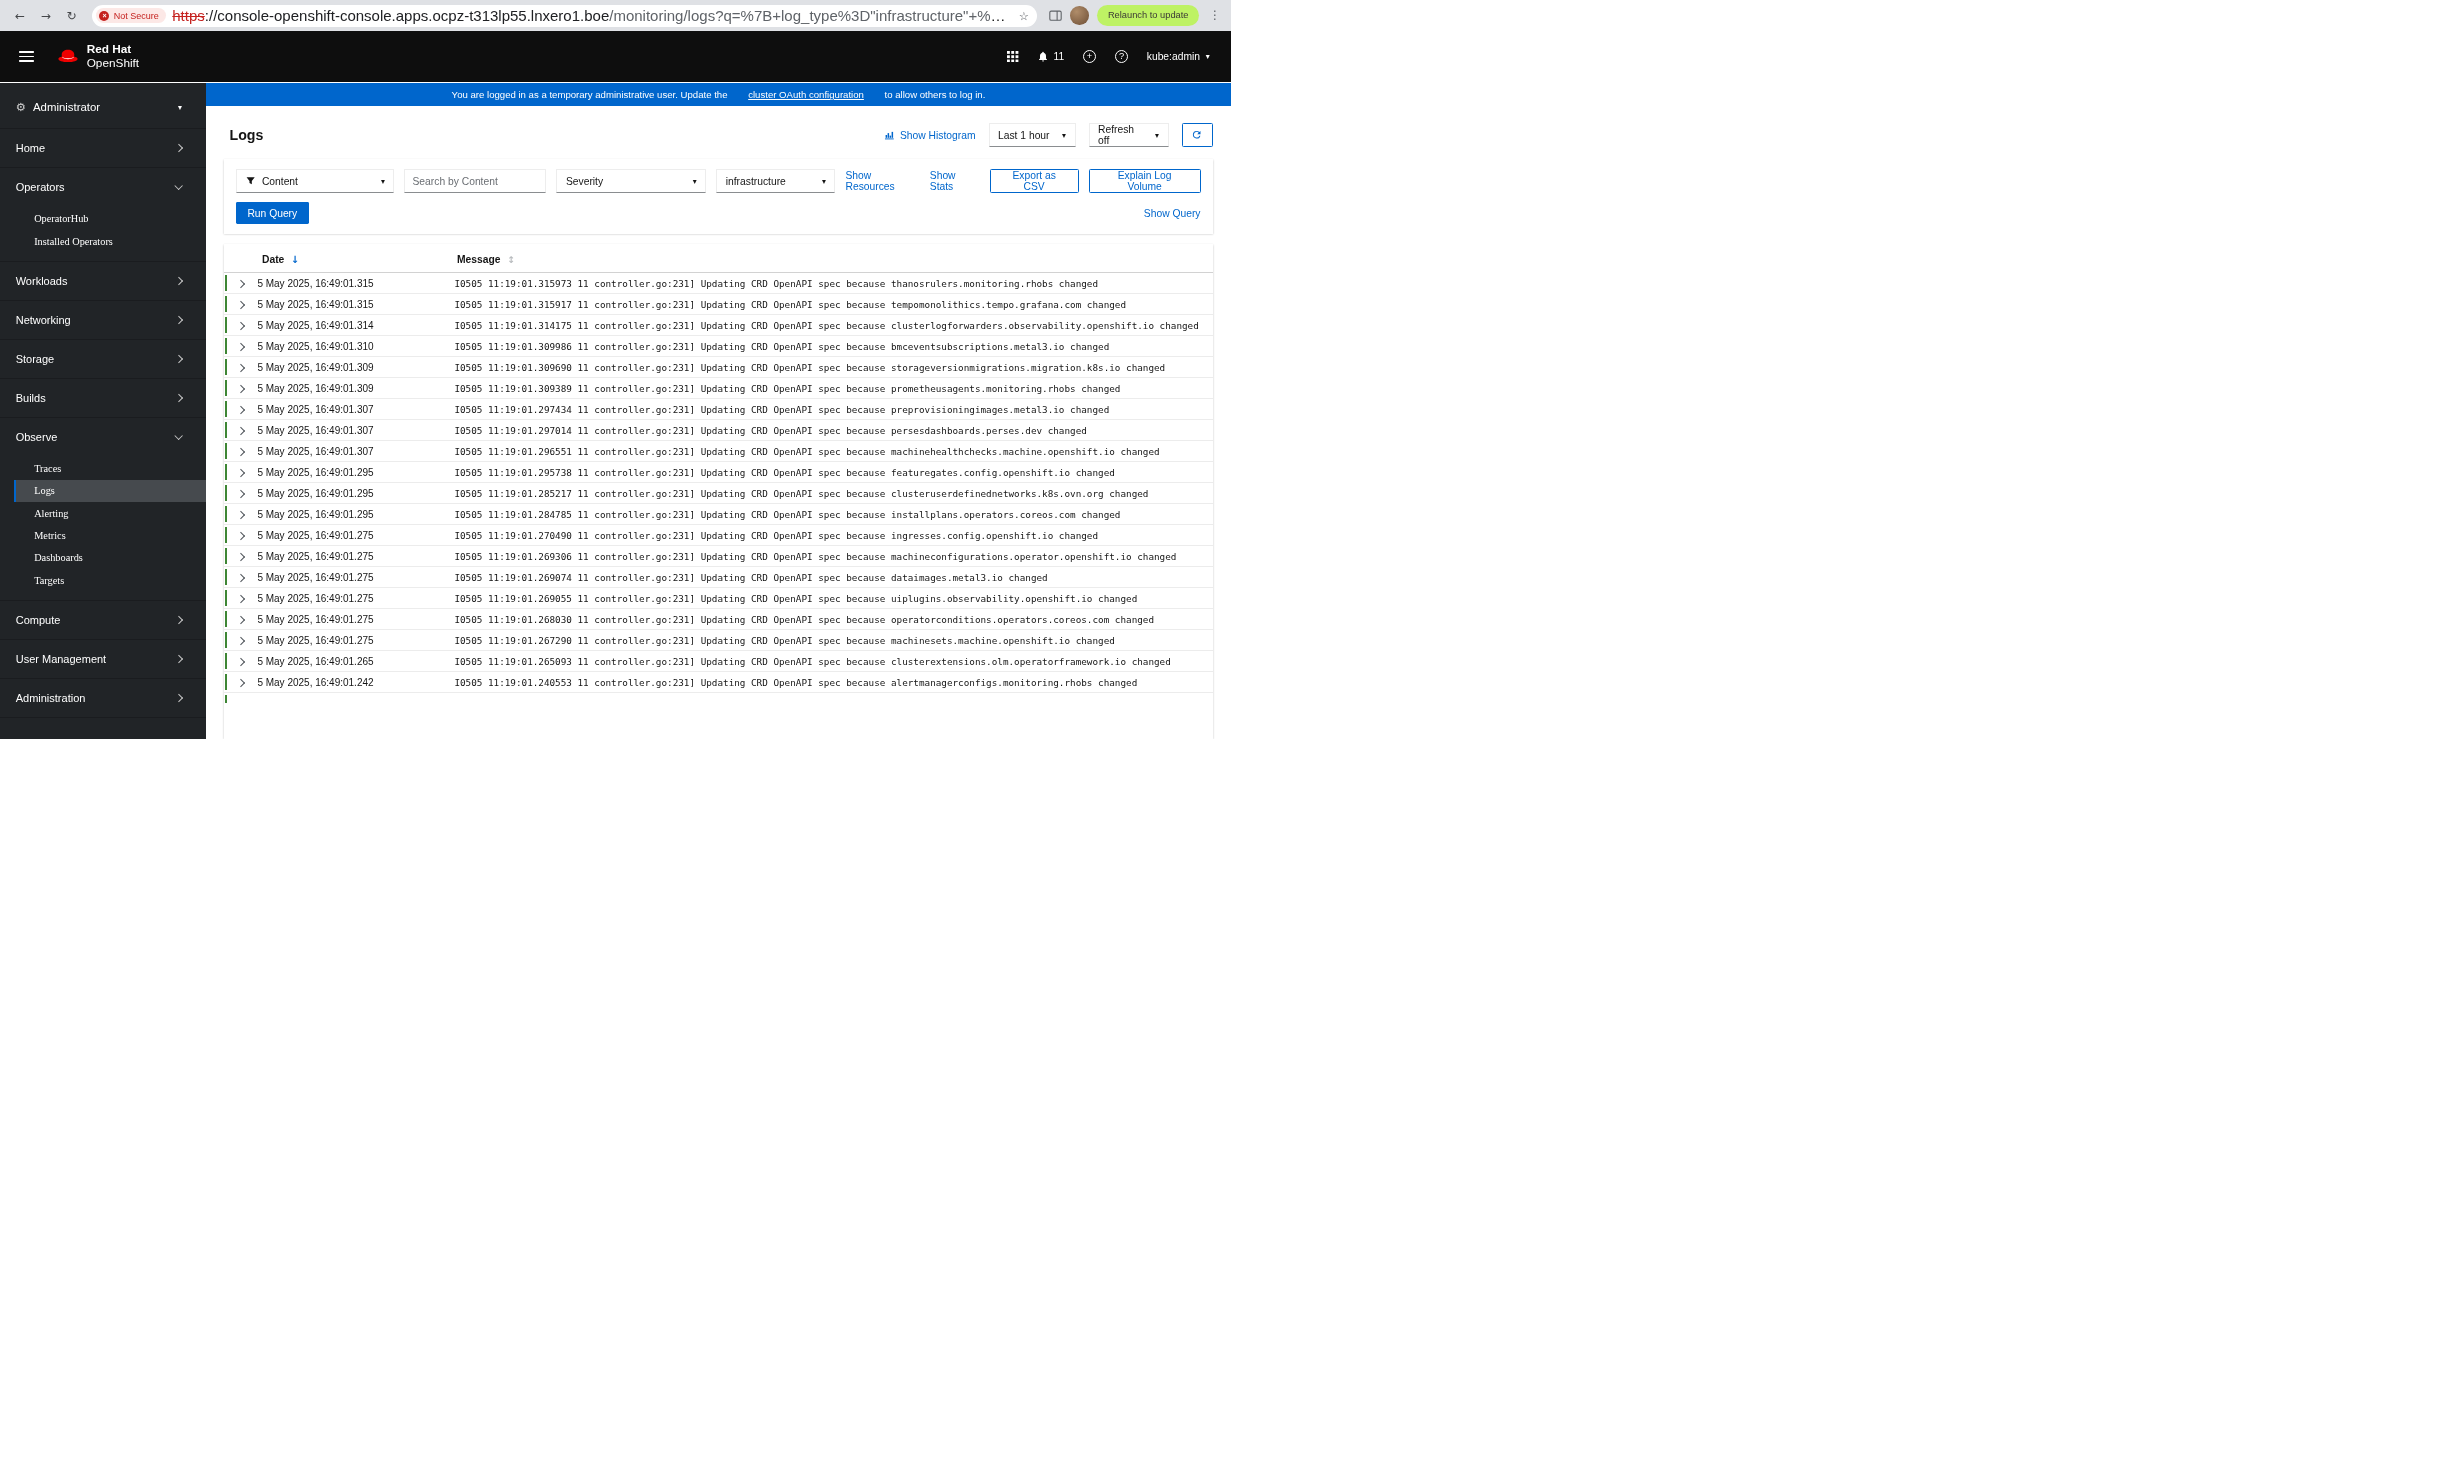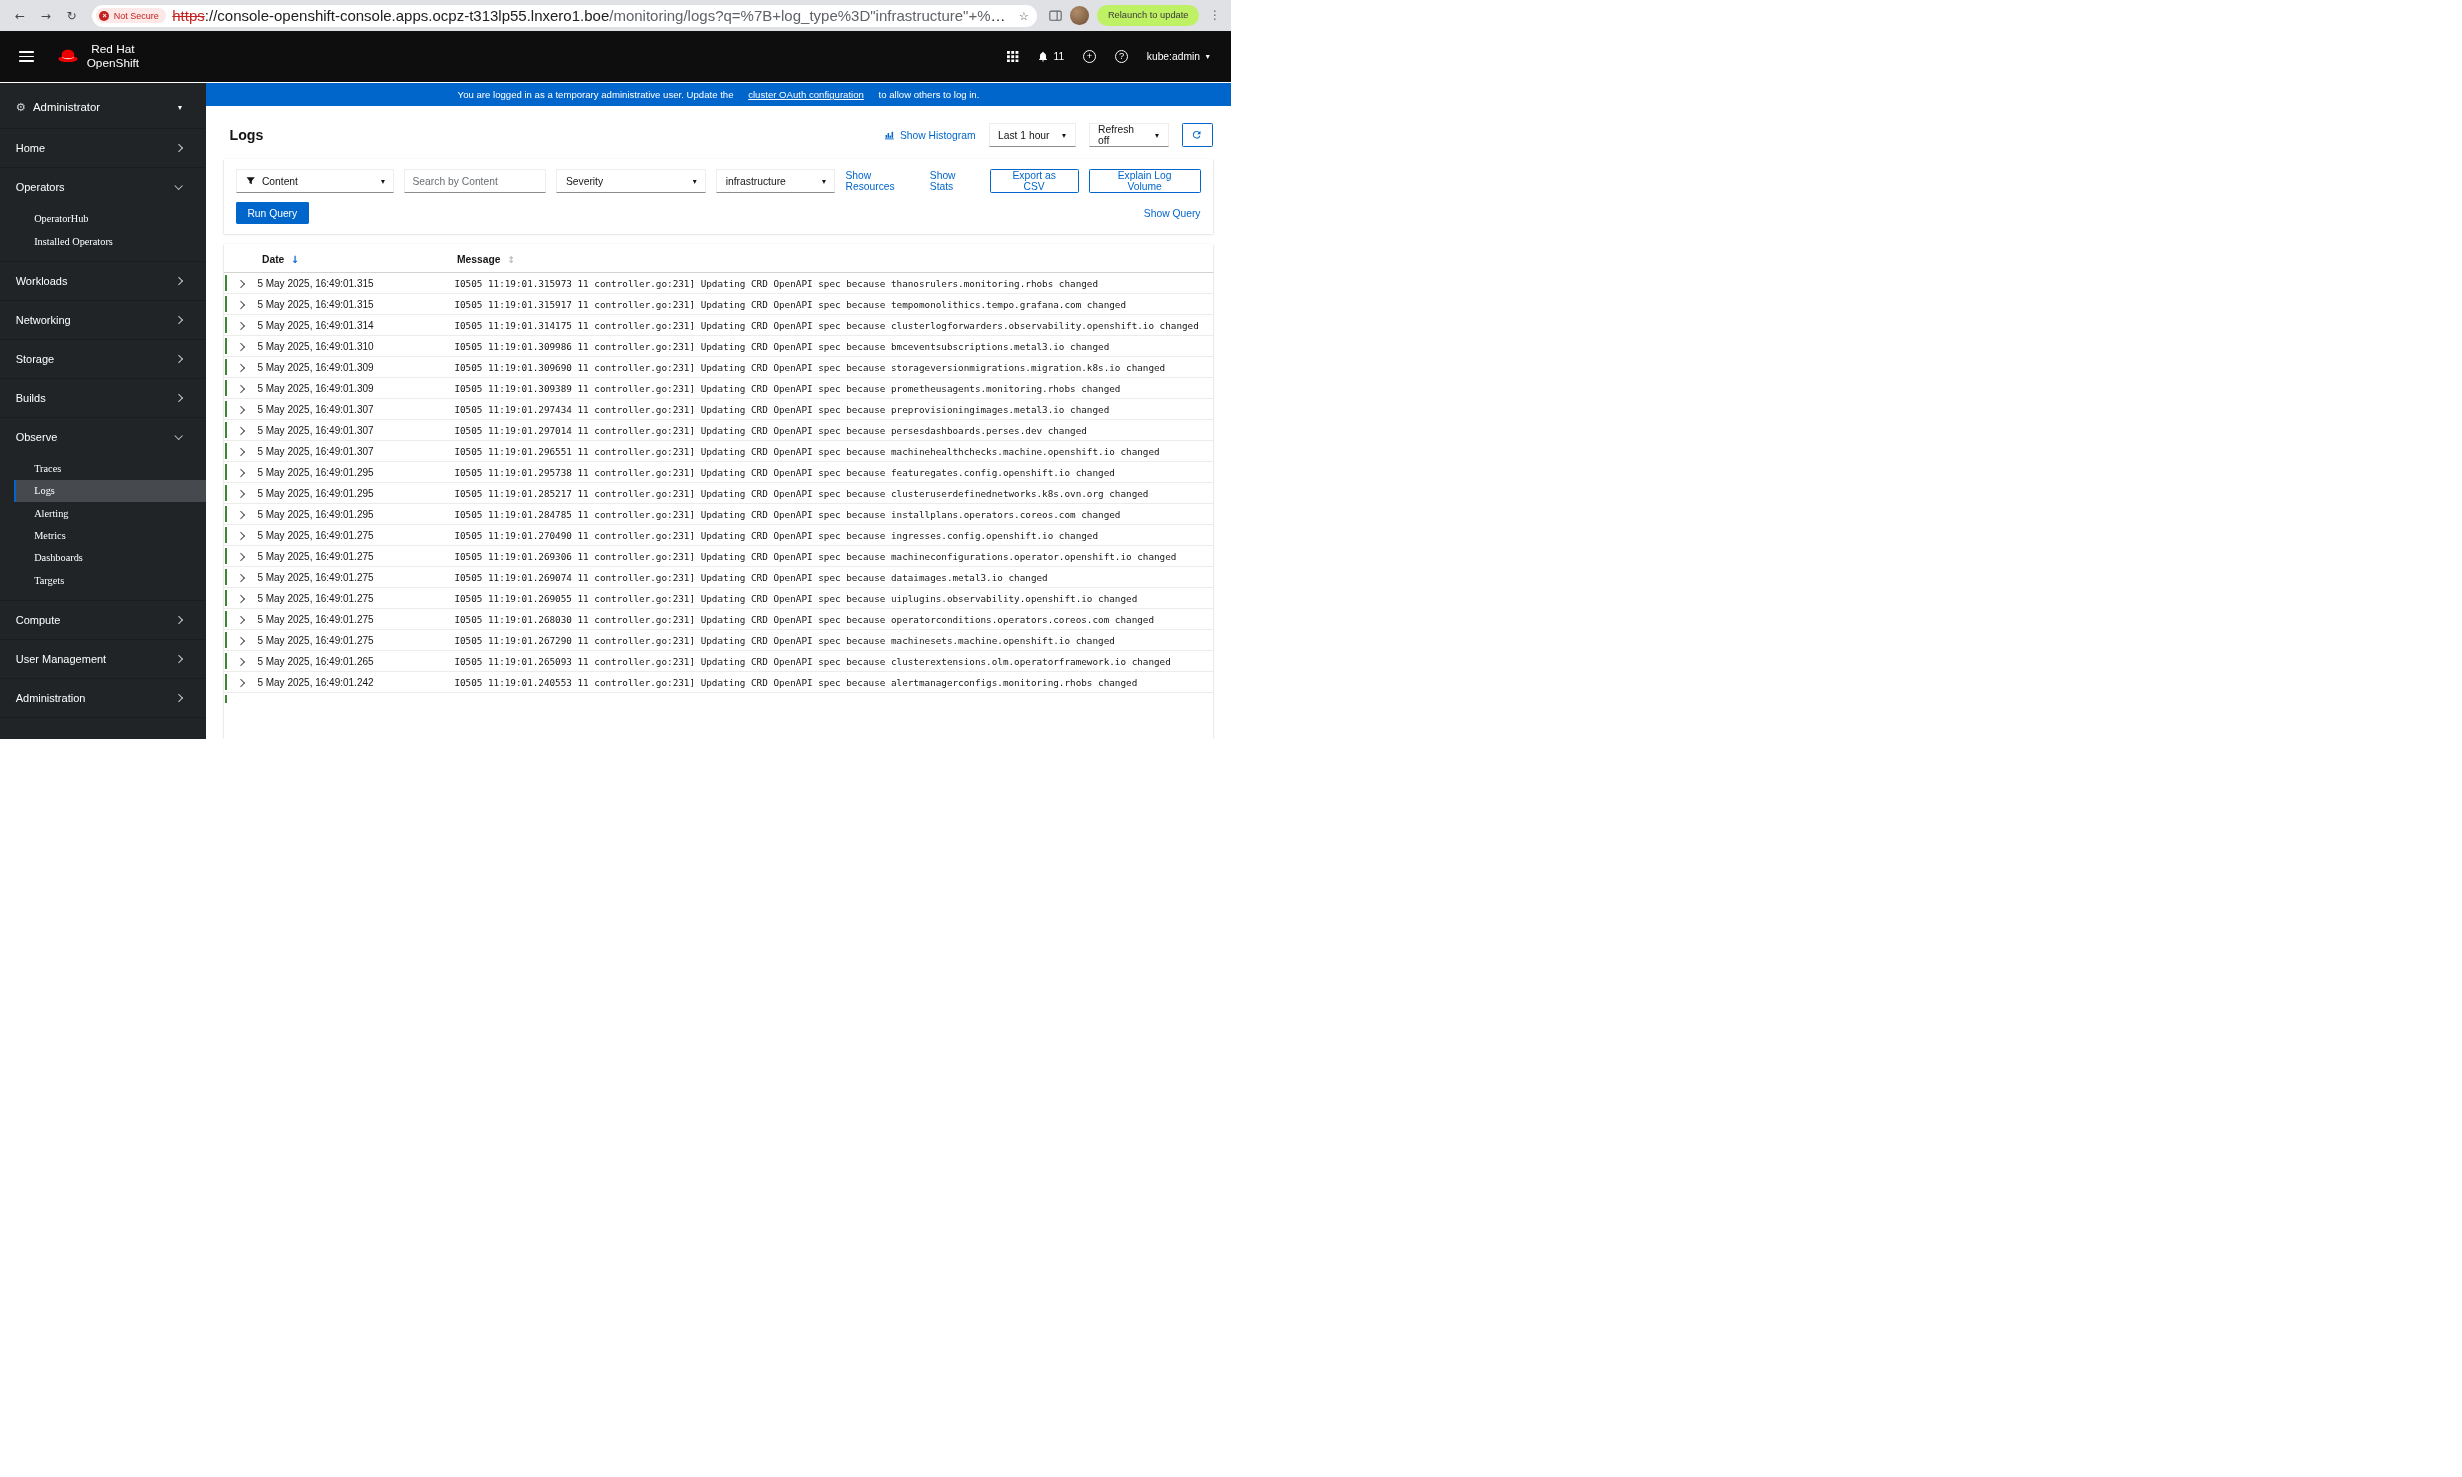--- a/index.html
+++ b/index.html
@@ -22,29 +22,29 @@
   .avatar { width:18.5px; height:18.5px; border-radius:50%; background:radial-gradient(circle at 35% 30%, #b08d6a, #6d4e35); }
   .relaunch { background:#bef264; border:none; border-radius:10.7px; height:21.4px; padding:0 10.7px; font-size:9.3px; color:#3c3a35; font-family:"Liberation Sans",sans-serif; cursor:pointer; }
   .dots { color:#5f6368; font-size:12px; padding:0 1.4px; }
 
   
   .masthead { position:absolute; top:31px; left:0; right:0; height:51px; background:#0e0e0e; display:flex; align-items:center; }
   .burger { margin-left:18.5px; width:15.7px; height:11.4px; display:flex; flex-direction:column; justify-content:space-between; cursor:pointer; }
   .burger span { display:block; height:1.8px; background:#fff; border-radius:0.7px; }
   .brand { display:flex; align-items:center; gap:7.1px; margin-left:21.4px; cursor:pointer; }
   .brand-text { color:#fff; line-height:1.12; font-size:11.8px; }
-  .brand-text .b1 { font-weight:400;text-align:center; }
+  .brand-text .b1 { font-weight:700; }
   .mast-right { margin-left:auto; margin-right:21.4px; display:flex; align-items:center; gap:18.5px; color:#fff; }
   .mast-icon { display:flex; align-items:center; gap:4.3px; cursor:pointer; font-size:10.3px; }
   .circ { width:13.5px; height:13.5px; border:1.1px solid #fff; border-radius:50%; display:flex; align-items:center; justify-content:center; font-size:9.3px; line-height:1; }
   .usermenu { display:flex; align-items:center; gap:5.7px; font-size:10.3px; cursor:pointer; }
   .caret-w { font-size:7.8px; color:#fff; }
 
   
-  .banner { position:absolute; top:83px; left:206px; right:0; height:23.5px; background:#0066cc; color:#fff; font-size:9.6px; display:flex; align-items:center; justify-content:center; gap:12px; white-space:pre; }
+  .banner { position:absolute; top:83px; left:206px; right:0; height:23.5px; background:#0066cc; color:#fff; font-size:9.6px; display:flex; align-items:center; justify-content:center; gap:18px; white-space:pre; }
   .banner a { color:#fff; text-decoration:underline; cursor:pointer; }
 
   
   .sidebar { position:absolute; top:83px; left:0; width:206px; bottom:0; background:#212427; color:#fff; overflow:hidden; }
   .perspective { display:flex; align-items:center; padding:17px 24px 14.2px 15.7px; border-bottom:0.7px solid #1a1c1f; cursor:pointer; }
   .persp-gear { font-size:11.4px; color:#d2d2d2; margin-right:7.1px; font-family:"DejaVu Sans",sans-serif; }
   .persp-label { font-size:11.4px; }
   .perspective .caret-w { margin-left:auto; }
   .nav-item { display:flex; align-items:center; justify-content:space-between; padding:13px 24px 13px 15.7px; font-size:11px; border-bottom:0.7px solid #1a1c1f; cursor:pointer; }
   .nav-item.expanded { border-bottom:none; }

